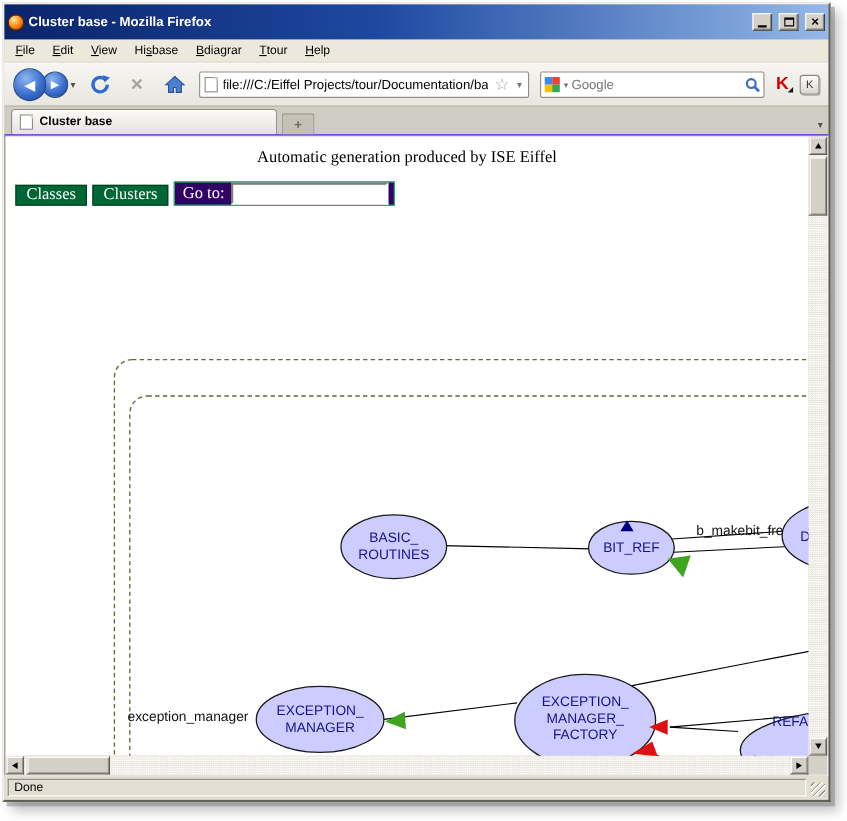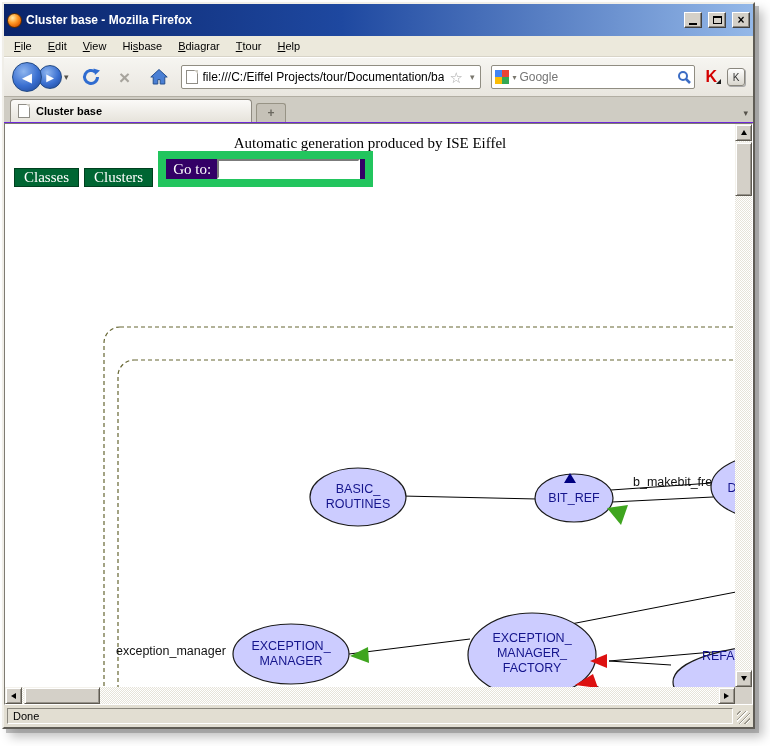--- a/index.html
+++ b/index.html
@@ -98,21 +98,21 @@
             border:1px solid; border-color:#7e7b72 #fff #fff #7e7b72; }
   .content-row { flex:1; display:flex; min-height:0; }
   .content { flex:1; position:relative; background:#fff; overflow:hidden; }
 
   .page-heading { position:absolute; top:11px; left:0; width:100%; text-align:center;
                   font-family:"Liberation Serif",serif; font-size:15px; color:#000; z-index:2; }
   .controls { position:absolute; top:47px; left:9px; display:flex; gap:5px; height:16px; z-index:2;align-items:flex-end; }
   .btn-green { background:#006633; border:1px solid #00401f; color:#fff;
                font-family:"Liberation Serif",serif; font-size:15px;
                display:flex; align-items:center; padding:0 9px; cursor:pointer; }
-  .goto-box { background:#330066; border:8px solid #22c55e; color:#fff;
+  .goto-box { background:#330066; border:1px solid #22c55e; color:#fff;
               font-family:"Liberation Serif",serif; font-size:15px;
               display:flex; align-items:center; gap:6px; padding:0 5px 0 7px; }
   .goto-input { width:143px; height:20px; background:#fff; border:2px solid;
                 border-color:#7b7b7b #fff #fff #7b7b7b; outline:none;
                 font-size:13px; font-family:"Liberation Sans",sans-serif; }
 
   .diagram-svg { position:absolute; left:0; top:0; z-index:1; }
 
   
   .checker { background-color:#e6e3d9;

